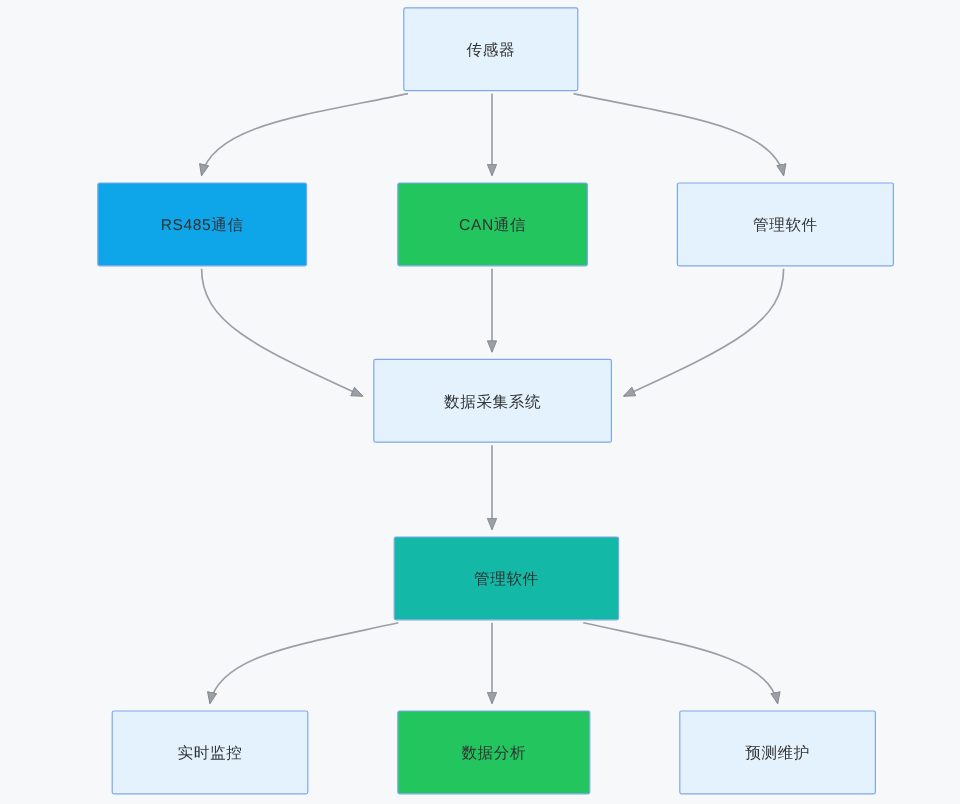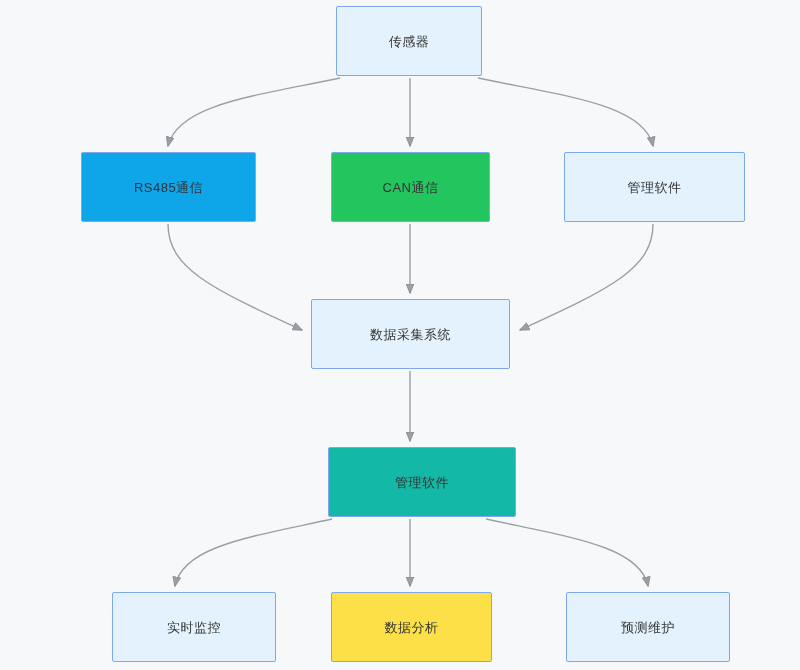--- a/index.html
+++ b/index.html
@@ -83,24 +83,24 @@
       </div>
       <div class="node" style="left: 564px; top: 152px; width: 181px; height: 70px; background: rgb(227, 242, 253); border-color: rgb(127, 168, 236); color: rgb(51, 51, 51);">
         <span class="node-label">管理软件</span>
       </div>
       <div class="node" style="left: 311px; top: 299px; width: 199px; height: 70px; background: rgb(227, 242, 253); border-color: rgb(127, 168, 236); color: rgb(51, 51, 51);">
         <span class="node-label">数据采集系统</span>
       </div>
       <div class="node" style="left: 328px; top: 447px; width: 188px; height: 70px; background: #14b8a6; border-color: rgb(127, 168, 236); color: rgb(51, 51, 51);">
         <span class="node-label">管理软件</span>
       </div>
-      <div class="node" style="left: 93px; top: 592px; width: 164px; height: 70px; background: rgb(227, 242, 253); border-color: rgb(127, 168, 236); color: rgb(51, 51, 51); margin-left: 19px;">
+      <div class="node" style="left: 93px; top: 592px; width: 164px; height: 70px; background: rgb(227, 242, 253); border-color: rgb(127, 168, 236); color: rgb(51, 51, 51);">
         <span class="node-label">实时监控</span>
       </div>
-      <div class="node" style="left: 331px; top: 592px; width: 161px; height: 70px; background: #fde047; border-color: rgb(127, 168, 236); color: rgb(51, 51, 51);">
+      <div class="node" style="left: 331px; top: 592px; width: 161px; height: 70px; background: #22c55e; border-color: rgb(127, 168, 236); color: rgb(51, 51, 51);">
         <span class="node-label">数据分析</span>
       </div>
       <div class="node" style="left: 566px; top: 592px; width: 164px; height: 70px; background: rgb(227, 242, 253); border-color: rgb(127, 168, 236); color: rgb(51, 51, 51);">
         <span class="node-label">预测维护</span>
       </div>
     </div>
 
 </div>
 
 </body></html>

